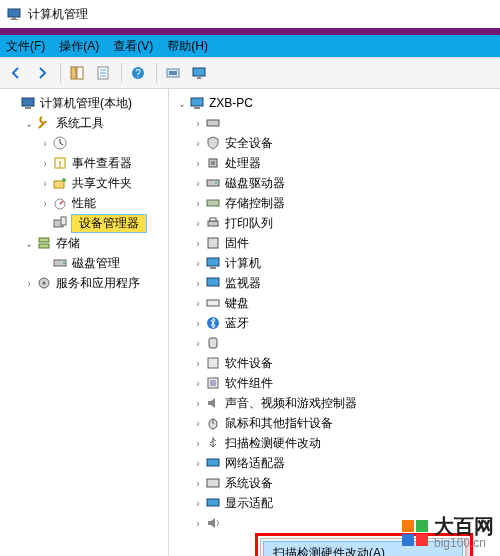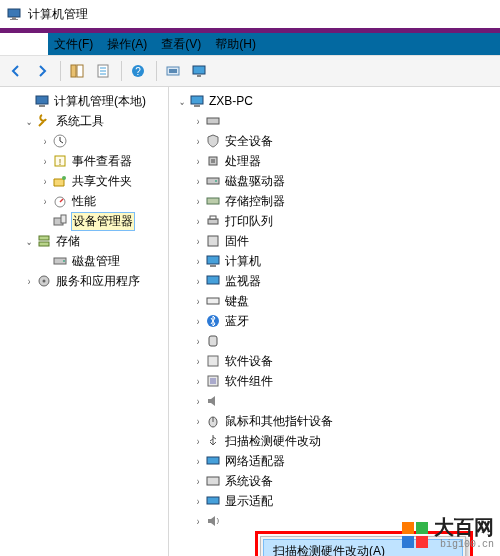--- a/index.html
+++ b/index.html
@@ -13,35 +13,34 @@
     color: #000;
     overflow: hidden;
     position: relative;
   }
   .titlebar {
     height: 28px;
     background: #fff;
     display: flex;
     align-items: center;
     padding-left: 6px;
-    border-bottom: 5px solid #701a75;
+    border-bottom: 7px solid #701a75;
   }
   .titlebar .icon {
     width: 16px; height: 16px;
     margin-right: 6px;
     display: inline-flex; align-items:center; justify-content:center;
   }
   .titlebar-text { font-size: 12px; }
   .menubar {
     height: 22px;
     display: flex;
     align-items: center;
     padding-left: 6px;
-    background: #0369a1;
-    margin-left: 48px;
+    background: #0ea5e9;
   }
   .menubar span {
     margin-right: 14px;
     font-size: 12px;
   }
   .toolbar {
     height: 30px;
     background: #f5f5f5;
     border-top: 1px solid #e0e0e0;
     border-bottom: 1px solid #d8d8d8;
@@ -95,25 +94,25 @@
   .node .icon {
     width: 16px; height: 16px;
     margin-right: 4px;
     display: inline-flex;
     align-items: center; justify-content: center;
   }
   .node .label {
     font-size: 12px;
   }
   .node.selected .label {
-    background: #fef9c3;
+    background: #fde047;
     outline: 1px solid #7abdf7;
-    padding: 0 1px;
-  }
-  .indent1 { padding-left: 20px; }
+    padding: 0 7px;
+  }
+  .indent1 { padding-left: 6px; }
   .indent2 { padding-left: 22px; }
   .indent3 { padding-left: 38px; }
   .rindent1 { padding-left: 6px; }
   .rindent2 { padding-left: 22px; }
 
   
   .context-menu {
     position: absolute;
     left: 260px;
     top: 449px;
@@ -142,33 +141,33 @@
     border: 3px solid #ff0000;
     pointer-events: none;
   }
   
   .watermark {
     position: absolute;
     right: 6px;
     bottom: 6px;
     display: flex;
     align-items: center;
-    font-family: Liberation Mono, monospace;
+    font-family: Liberation Sans, sans-serif;
     margin-top: 16px;
   }
   .watermark .blocks {
     display: grid;
     grid-template-columns: 12px 12px;
     grid-template-rows: 12px 12px;
     gap: 2px;
     margin-right: 6px;
   }
   .watermark .blocks div { width:12px; height:12px; }
   .wm-text { font-size: 20px; font-weight: 700; color:#222; line-height:1; }
-  .wm-url { font-size: 10px; color:#888; text-align:right; }
+  .wm-url { font-size: 12px; color:#888; text-align:left; }
   .chev { display:inline-block; transform: scaleX(0.8); }
 </style>
 </head>
 <body>
 
 <div class="titlebar">
   <span class="icon">
     <svg viewBox="0 0 16 16">
         <rect x="2" y="3" width="12" height="8" fill="#3b78b5" stroke="#1f456e"></rect>
         <rect x="6" y="11" width="4" height="2" fill="#888"></rect>
@@ -478,20 +477,21 @@
         </span>
         <span class="label">软件组件</span>
       </div>
     <div class="node rindent2">
         <span class="exp chev">›</span>
         <span class="icon">
           <svg viewBox="0 0 16 16">
             <path d="M3 6 h3 l4 -3 v10 l-4 -3 h-3 z" fill="#888"></path>
           </svg>
         </span>
+        <span class="label">声音、视频和游戏控制器</span>
       </div>
     <div class="node rindent2">
         <span class="exp chev">›</span>
         <span class="icon">
           <svg viewBox="0 0 16 16">
             <ellipse cx="8" cy="9" rx="4" ry="5" fill="#ddd" stroke="#555"></ellipse>
             <line x1="8" y1="4" x2="8" y2="9" stroke="#555"></line>
           </svg>
         </span>
         <span class="label">鼠标和其他指针设备</span>

